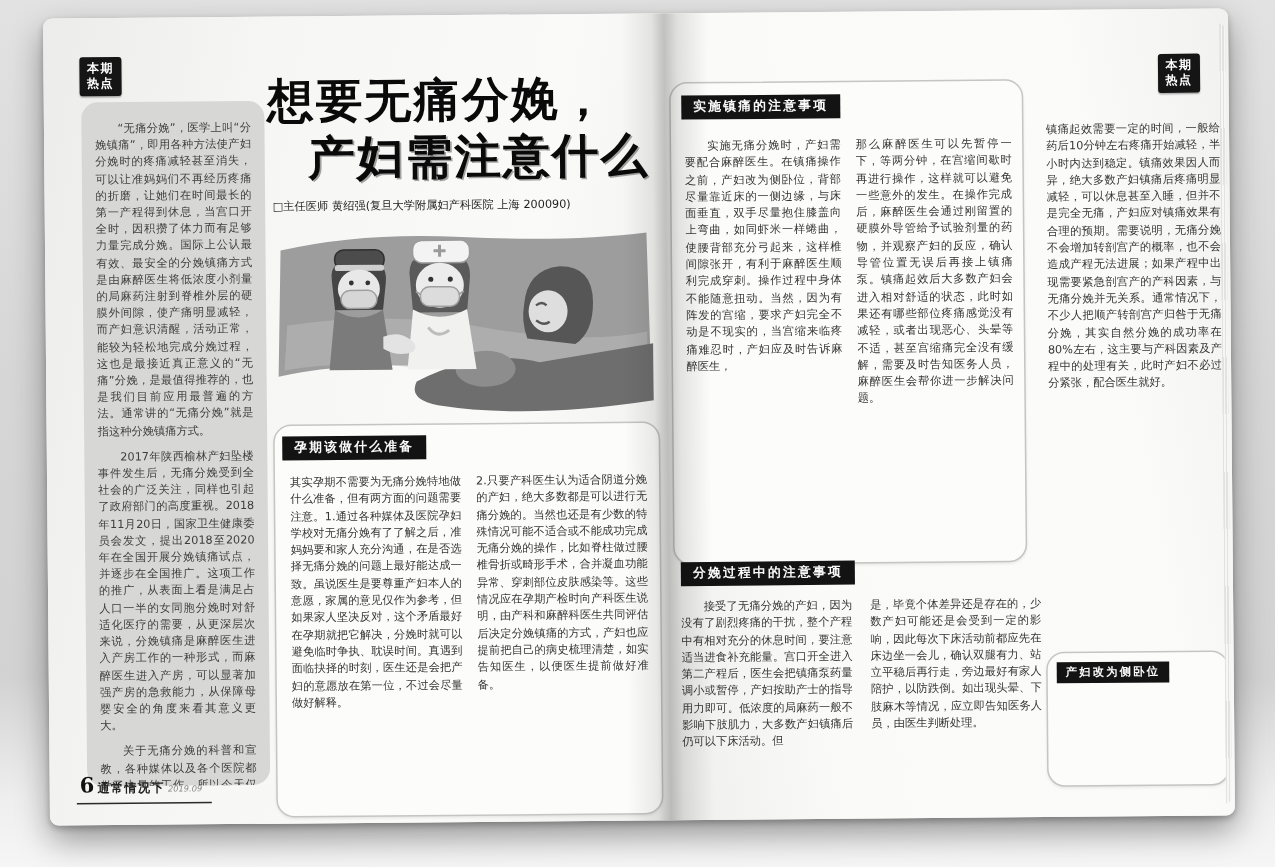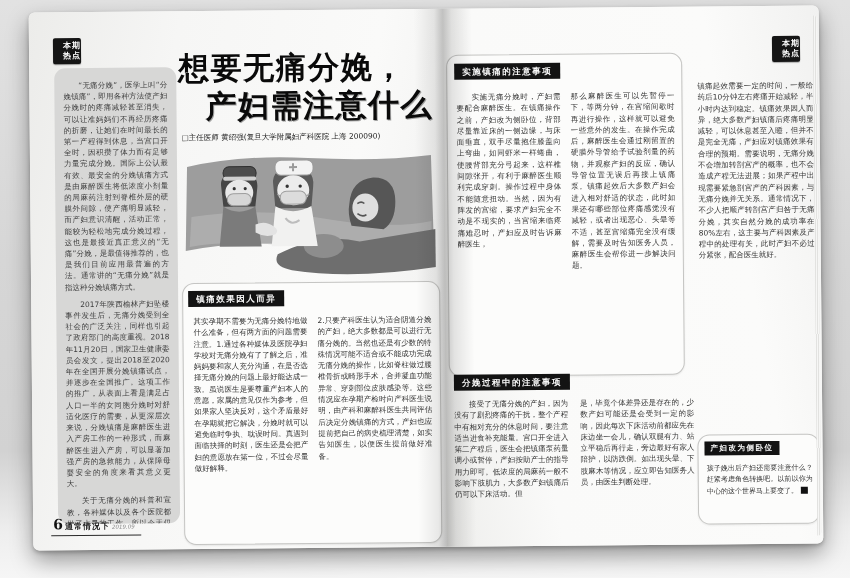--- a/index.html
+++ b/index.html
@@ -19,21 +19,21 @@
   .right-page{left:413px;width:377px;background:linear-gradient(80deg,#eeeeec 0%,#fafaf9 25%,#fbfbfa 75%,#f1f1f0 100%);border-radius:0 6px 6px 0;}
   .gutter{
     position:absolute;left:385px;top:0;width:58px;height:100%;pointer-events:none;
     background:linear-gradient(90deg,rgba(0,0,0,0) 0%,rgba(0,0,0,.08) 35%,rgba(0,0,0,.22) 50%,rgba(0,0,0,.10) 65%,rgba(0,0,0,0) 100%);
   }
   .edge-lines{position:absolute;right:2px;top:10px;bottom:8px;width:4px;
     background:repeating-linear-gradient(90deg,#e2e2e0 0 1px,#f6f6f5 1px 2px);border-radius:0 4px 4px 0;}
 
   .badge{
     position:absolute;width:28px;height:26px;background:#151515;color:#fff;
-    display:flex;flex-direction:column;align-items:flex-end;justify-content:center;
+    display:flex;flex-direction:column;align-items:center;justify-content:center;
     font-size:8px;font-weight:bold;line-height:10px;letter-spacing:1px;border-radius:2px;
     box-shadow:0 1px 1px rgba(0,0,0,.3);
   }
 
   .intro-panel{
     position:absolute;left:25px;top:56px;width:122px;height:456px;
     background:#d7d7d6;border-radius:11px;padding:12px 9px;box-sizing:border-box;overflow:hidden;
   }
   .intro-panel p{margin:0 0 6px 0;text-indent:2em;font-size:7.5px;line-height:11.2px;
     text-align:justify;color:#3e3e3e;}
@@ -120,21 +120,21 @@
         <rect x="42" y="30" width="33" height="4" rx="2" fill="#cfcfcf"></rect>
         <ellipse cx="58" cy="46" rx="14" ry="13" fill="#e8e8e8"></ellipse>
         <circle cx="53" cy="42" r="1.6" fill="#333"></circle>
           <circle cx="64" cy="42" r="1.6" fill="#333"></circle>
         <rect x="46" y="47" width="24" height="12" rx="6" fill="#d6d6d6" stroke="#9f9f9f"></rect>
         <path d="M42,60 Q58,70 74,60 L80,100 L38,100 Z" fill="#7b7b7b"></path>
         <path d="M74,78 q10,-4 18,2 q6,4 2,8 q-10,4 -20,-2 Z" fill="#e3e3e3"></path>
       </svg>
 
       <div class="panel" style="left:151px;top:272px;width:258px;height:262px;">
-        <div class="sec-header" style="left:5px;top:7px;">镇痛效果因人而异</div>
+        <div class="sec-header" style="left:5px;top:7px;">孕期该做什么准备</div>
         <div class="cols" style="left:10px;top:32px;width:238px;height:220px;gap:10px;">
           <div class="col" style="width:114px;height:220px;">
             <p class="noindent">其实孕期不需要为无痛分娩特地做什么准备，但有两方面的问题需要注意。1.通过各种媒体及医院孕妇学校对无痛分娩有了了解之后，准妈妈要和家人充分沟通，在是否选择无痛分娩的问题上最好能达成一致。虽说医生是要尊重产妇本人的意愿，家属的意见仅作为参考，但如果家人坚决反对，这个矛盾最好在孕期就把它解决，分娩时就可以避免临时争执、耽误时间。真遇到面临抉择的时刻，医生还是会把产妇的意愿放在第一位，不过会尽量做好解释。</p>
           </div>
           <div class="col" style="width:114px;height:220px;">
             <p class="noindent">2.只要产科医生认为适合阴道分娩的产妇，绝大多数都是可以进行无痛分娩的。当然也还是有少数的特殊情况可能不适合或不能成功完成无痛分娩的操作，比如脊柱做过腰椎骨折或畸形手术，合并凝血功能异常、穿刺部位皮肤感染等。这些情况应在孕期产检时向产科医生说明，由产科和麻醉科医生共同评估后决定分娩镇痛的方式，产妇也应提前把自己的病史梳理清楚，如实告知医生，以便医生提前做好准备。</p>
           </div>
         </div>
       </div>
 
@@ -173,23 +173,20 @@
         <div class="col" style="width:114px;height:126px;">
           <p>接受了无痛分娩的产妇，因为没有了剧烈疼痛的干扰，整个产程中有相对充分的休息时间，要注意适当进食补充能量。宫口开全进入第二产程后，医生会把镇痛泵药量调小或暂停，产妇按助产士的指导用力即可。低浓度的局麻药一般不影响下肢肌力，大多数产妇镇痛后仍可以下床活动。但</p>
         </div>
         <div class="col" style="width:114px;height:126px;">
           <p class="noindent">是，毕竟个体差异还是存在的，少数产妇可能还是会受到一定的影响，因此每次下床活动前都应先在床边坐一会儿，确认双腿有力、站立平稳后再行走，旁边最好有家人陪护，以防跌倒。如出现头晕、下肢麻木等情况，应立即告知医务人员，由医生判断处理。</p>
         </div>
       </div>
 
       <div class="panel" style="left:252px;top:428px;width:122px;height:90px;">
         <div class="sec-header" style="left:6px;top:6px;font-size:7.5px;padding:2px 6px;">产妇改为侧卧位</div>
-        <div class="col" style="position:absolute;left:8px;top:28px;width:106px;height:54px;font-size:7px;">
-          <span>孩子娩出后产妇还需要注意什么？赶紧考虑角色转换吧。以前以你为中心的这个世界马上要变了。</span><span class="endmark"></span>
-        </div>
       </div>
 
       <div class="edge-lines"></div>
     </div>
 
     <div class="gutter"></div>
   </div>
 </div>
 
 </body></html>

